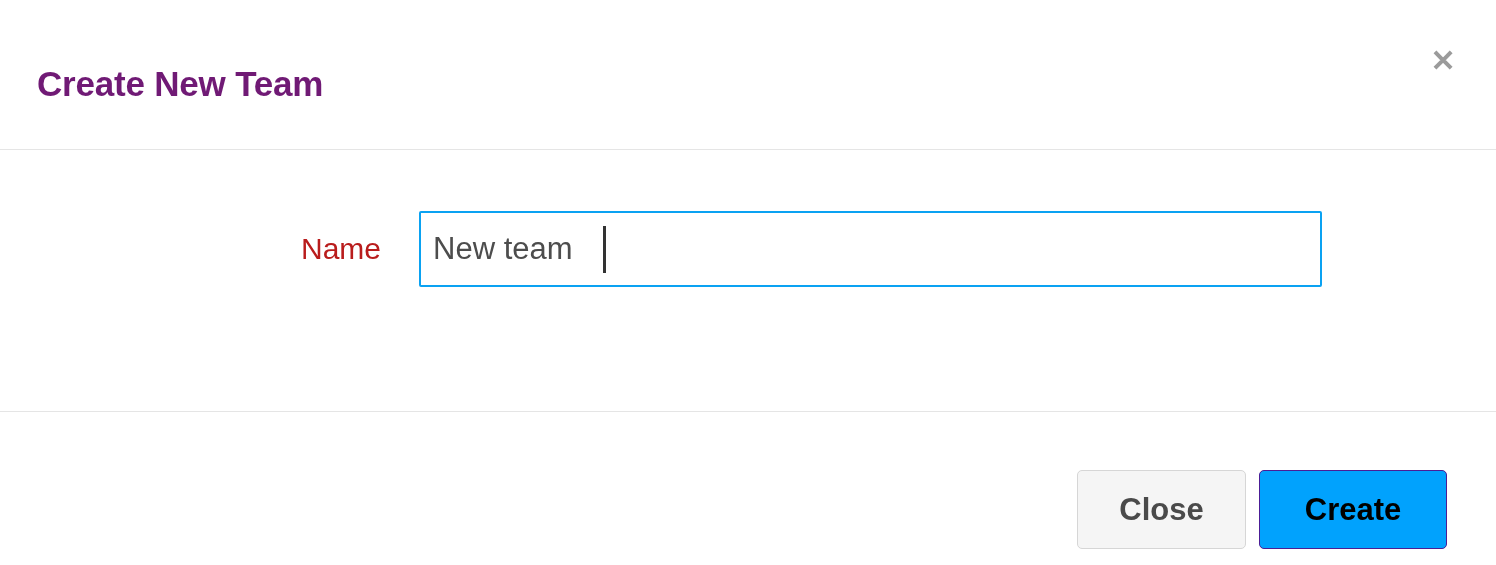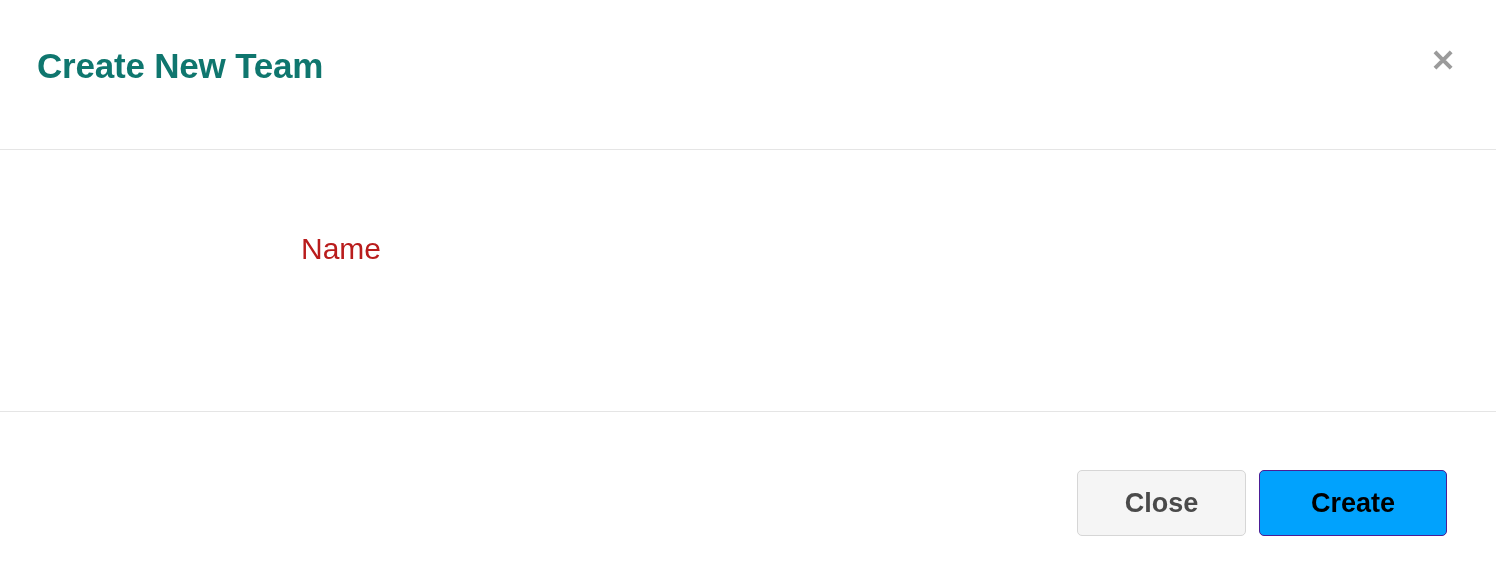--- a/index.html
+++ b/index.html
@@ -24,24 +24,24 @@
 
   
   .modal-header {
     position: relative;
     height: 141px;
     box-sizing: border-box;
   }
   .modal-title {
     position: absolute;
     left: 37px;
-    top: 43px;
+    top: 61px;
     font-size: 35px;
     font-weight: 600;
-    color: #0f766e;
+    color: #701a75;
     letter-spacing: -0.2px;
     line-height: 46px;
     white-space: nowrap;
   }
   .close-btn {
     position: absolute;
     right: 36px;
     top: 44px;
     width: 34px;
     height: 34px;
@@ -134,24 +134,24 @@
   .footer-actions {
     position: absolute;
     right: 49px;
     top: 50px;
     display: flex;
     align-items: center;
     gap: 13px;
   }
   .btn {
     font-family: "Liberation Sans", sans-serif;
-    font-size: 27px;
+    font-size: 31px;
     font-weight: 600;
     border-radius: 5px;
-    height: 66px;
+    height: 79px;
     display: flex;
     align-items: center;
     justify-content: center;
     cursor: pointer;
     box-sizing: border-box;
     white-space: nowrap;
     padding: 0;
   }
   .btn-secondary {
     width: 169px;
@@ -174,20 +174,24 @@
   <div class="modal-header">
     <div class="modal-title">Create New Team</div>
     <button class="close-btn">✕</button>
   </div>
 
   <hr class="divider">
 
   <div class="modal-body">
     <div class="form-row">
       <div class="field-label">Name</div>
+      <div class="field-input-wrap">
+        <input class="field-input" type="text" value="New team" style="">
+        <div class="caret"></div>
+      </div>
     </div>
   </div>
 
   <hr class="divider">
 
   <div class="modal-footer">
     <div class="footer-actions">
       <button class="btn btn-secondary">Close</button>
       <button class="btn btn-primary">Create</button>
     </div>

